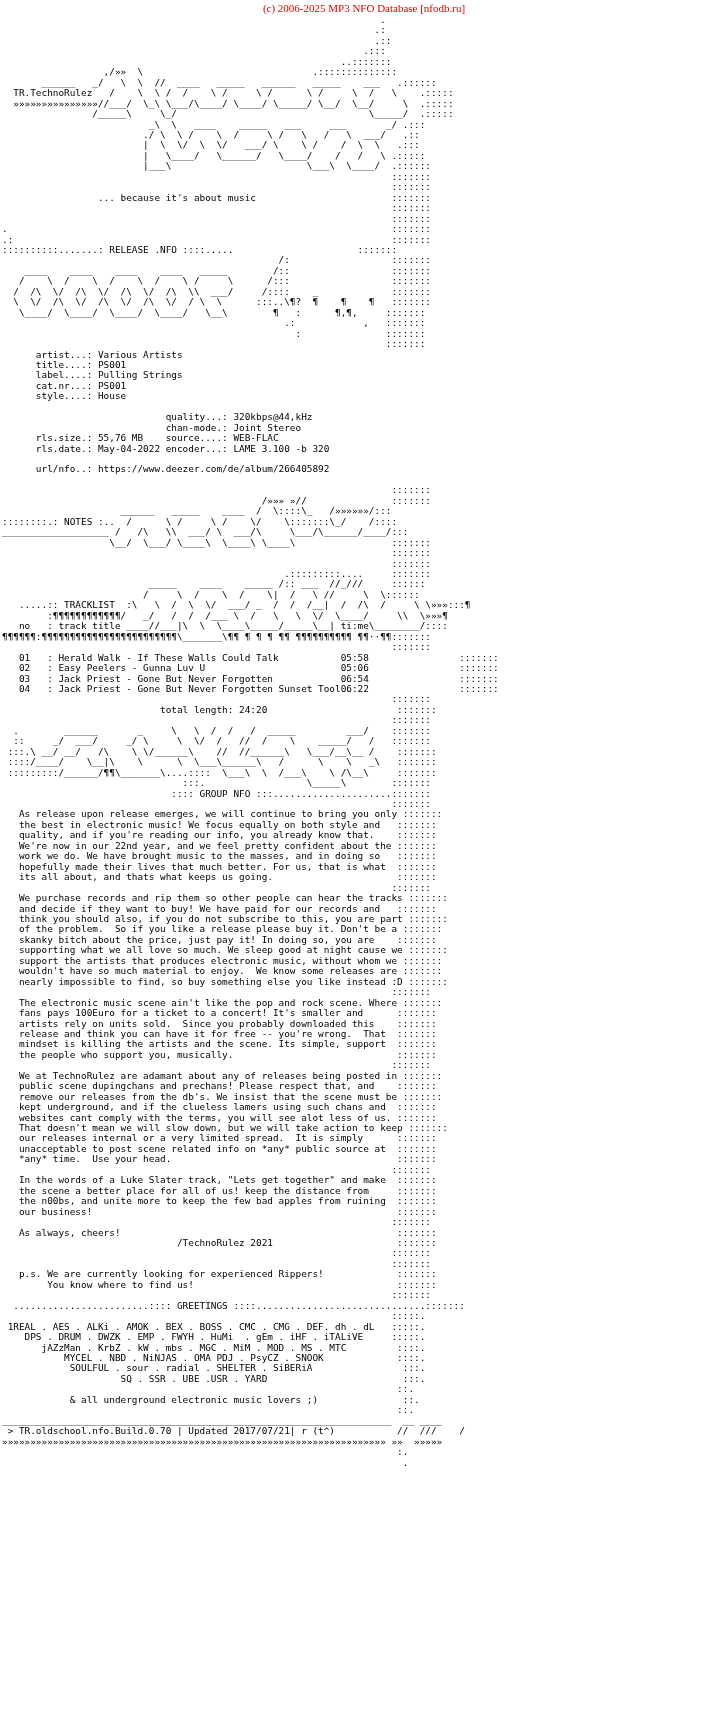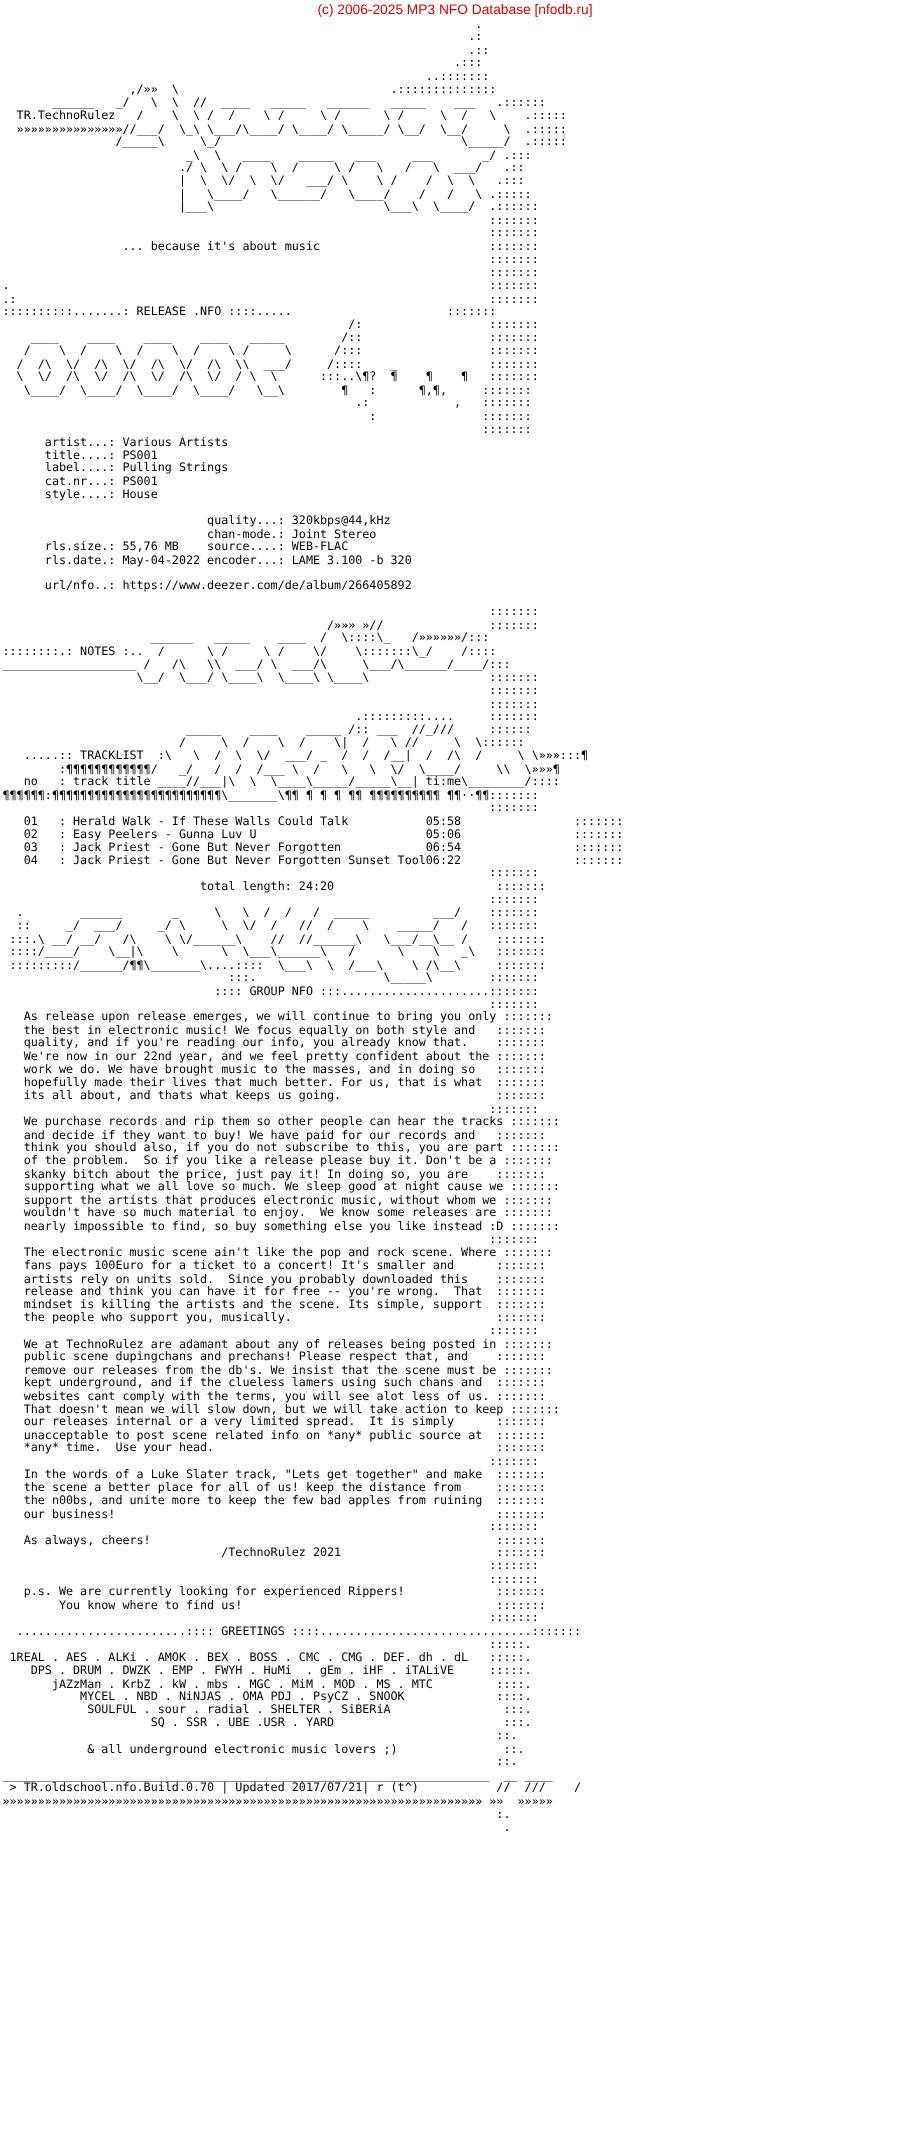--- a/index.html
+++ b/index.html
@@ -15,21 +15,21 @@
     width: 728px;
     min-height: 1716px;
     position: relative;
     background: #ffffff;
   }
   .nfo-header {
     text-align: center;
     color: #e00000;
     font-size: 11px;
     line-height: 13px;
-    font-family: Liberation Sans, sans-serif;
+    font-family: Liberation Serif, serif;
     padding-top: 2px;
     white-space: pre;
     letter-spacing: 0px;
   }
   pre.nfo-body {
     margin: 0;
     padding: 0 0 0 2px;
     color: #000000;
     font-family: "DejaVu Sans Mono", "Liberation Mono", monospace;
     font-size: 9.4px;

